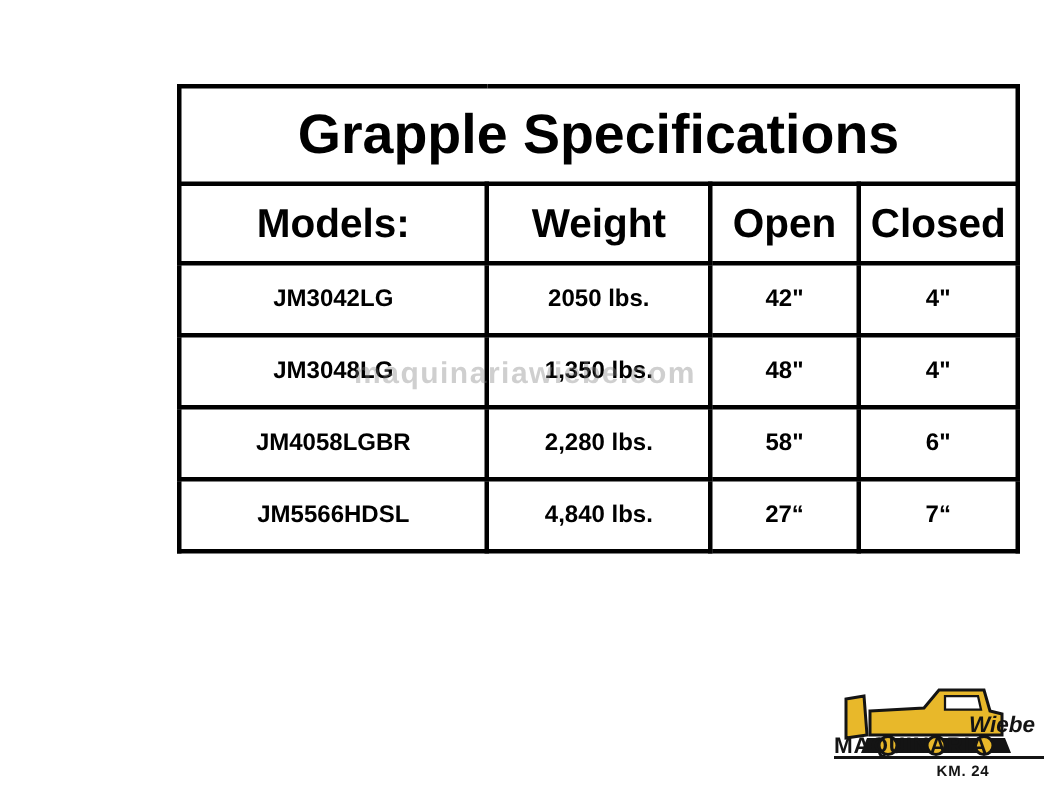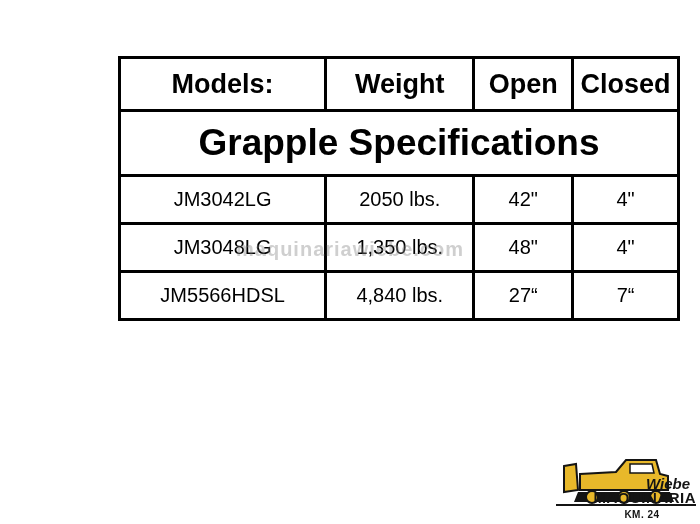--- a/index.html
+++ b/index.html
@@ -64,22 +64,22 @@
     letter-spacing: 0px;
   }
 
   .header-cell {
     font-size: 27px;
     font-weight: bold;
     height: 50px;
   }
 
   .data-cell {
-    font-size: 20px;
-    font-weight: normal;
+    font-size: 16px;
+    font-weight: bold;
     height: 45px;
     font-family: "Liberation Sans", sans-serif;
   }
 
   .col-model   { width: 210px; }
   .col-weight  { width: 150px; }
   .col-open    { width: 98px; }
   .col-closed  { width: 104px; }
 
   
@@ -95,21 +95,21 @@
     position: absolute;
     left: 0; top: 0;
     width: 140px;
     height: 78px;
   }
   #logo-text-main {
     position: absolute;
     left: 0;
     bottom: 16px;
     width: 140px;
-    text-align: right;
+    text-align: left;
     font-size: 15px;
     font-weight: bold;
     color: #141414;
     letter-spacing: 0.5px;
     white-space: nowrap;
   }
   #logo-text-sub {
     position: absolute;
     left: 16px;
     bottom: 2px;
@@ -134,41 +134,47 @@
 </style>
 </head>
 <body>
 
 <div id="page">
 
   <div id="watermark">maquinariawiebe.com</div>
 
   <table id="spec-table">
     <tbody>
+      <tr>
+        <td class="title-cell" colspan="4">Grapple Specifications</td>
+      </tr>
       <tr>
         <td class="header-cell col-model">Models:</td>
         <td class="header-cell col-weight">Weight</td>
         <td class="header-cell col-open">Open</td>
         <td class="header-cell col-closed">Closed</td>
       </tr>
-      <tr>
-        <td class="title-cell" colspan="4">Grapple Specifications</td>
-      </tr>
 
       <tr>
         <td class="data-cell col-model">JM3042LG</td>
         <td class="data-cell col-weight">2050 lbs.</td>
         <td class="data-cell col-open">42"</td>
         <td class="data-cell col-closed">4"</td>
       </tr>
       <tr>
         <td class="data-cell col-model">JM3048LG</td>
         <td class="data-cell col-weight">1,350 lbs.</td>
         <td class="data-cell col-open">48"</td>
         <td class="data-cell col-closed">4"</td>
+      </tr>
+      <tr>
+        <td class="data-cell col-model">JM4058LGBR</td>
+        <td class="data-cell col-weight">2,280 lbs.</td>
+        <td class="data-cell col-open">58"</td>
+        <td class="data-cell col-closed">6"</td>
       </tr>
       <tr>
         <td class="data-cell col-model">JM5566HDSL</td>
         <td class="data-cell col-weight">4,840 lbs.</td>
         <td class="data-cell col-open">27“</td>
         <td class="data-cell col-closed">7“</td>
       </tr>
     </tbody>
   </table>
 

